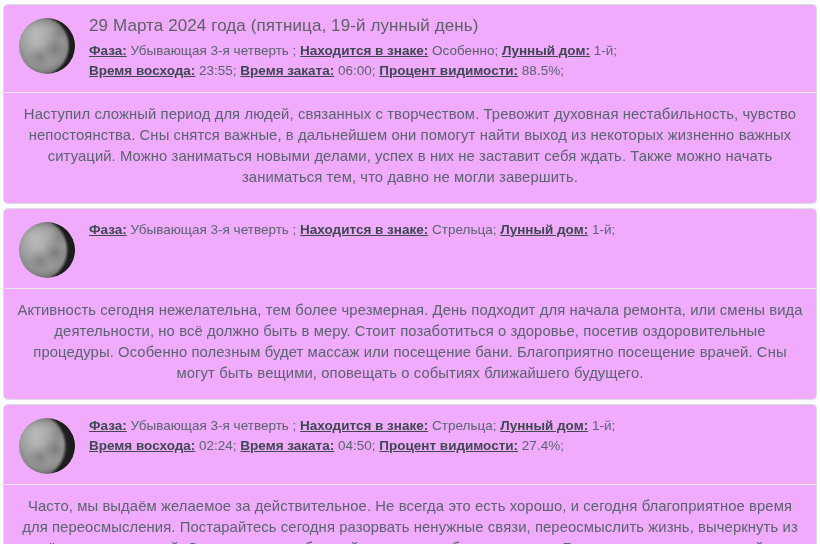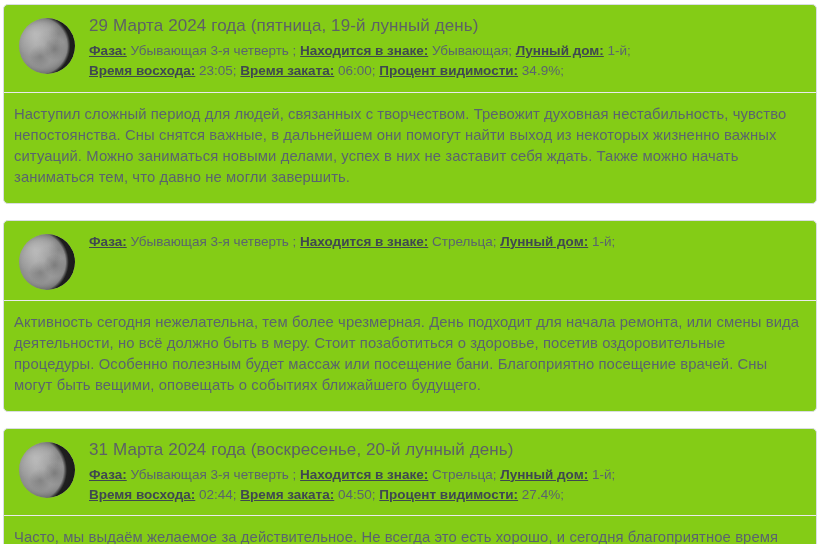--- a/index.html
+++ b/index.html
@@ -5,22 +5,22 @@
   html,body{margin:0;padding:0;background:#ffffff;}
   body{
     width:820px;height:544px;overflow:hidden;
     font-family:"Liberation Sans","DejaVu Sans",sans-serif;
     -webkit-font-smoothing:antialiased;
   }
   .page{padding:4px 3px 0 3px;}
   .card{
     border:1px solid #d9dde2;
     border-radius:5px;
-    background:#84cc16;
-    margin-bottom:16px;
+    background:#f0abfc;
+    margin-bottom:4px;
   }
   .card-header{
     display:flex;
     align-items:flex-start;
     padding:11px 12px 10px 13px;
   }
   .moon{
     flex:0 0 auto;
     width:56px;height:56px;border-radius:50%;
     position:relative;overflow:hidden;
@@ -52,47 +52,48 @@
     color:#5a646e;
   }
   .detail-line b{color:#3f4850;text-decoration:underline;}
   .divider{height:0;border-top:1px solid #e9eaec;margin:0;}
   .card-body{
     padding:11px 10px 15px 10px;
     font-size:14.8px;
     line-height:1.42;
     color:#5a646e;
     letter-spacing:.1px;
+    text-align:center;
   }
 </style>
 </head>
 <body>
 
 <div class="page">
 
   <div class="card">
     <div class="card-header">
       <span class="moon" style="--c: 35.65%;"></span>
       <div class="header-text">
         <div class="card-title">29 Марта 2024 года (пятница, 19-й лунный день)</div>
         <div class="detail-line">
           <b>Фаза:</b>
           <span>Убывающая 3-я четверть ;</span>
           <b>Находится в знаке:</b>
-          <span>Убывающая;</span>
+          <span>Особенно;</span>
           <b>Лунный дом:</b>
           <span>1-й;</span>
         </div>
         <div class="detail-line">
           <b>Время восхода:</b>
-          <span>23:05;</span>
+          <span>23:55;</span>
           <b>Время заката:</b>
           <span>06:00;</span>
           <b>Процент видимости:</b>
-          <span>34.9%;</span>
+          <span>88.5%;</span>
         </div>
       </div>
     </div>
     <div class="divider"></div>
     <div class="card-body">Наступил сложный период для людей, связанных с творчеством. Тревожит духовная нестабильность, чувство непостоянства. Сны снятся важные, в дальнейшем они помогут найти выход из некоторых жизненно важных ситуаций. Можно заниматься новыми делами, успех в них не заставит себя ждать. Также можно начать заниматься тем, что давно не могли завершить.</div>
   </div>
 
   <div class="card">
     <div class="card-header">
       <span class="moon" style="--c: 29.260000000000005%;"></span>
@@ -108,32 +109,31 @@
       </div>
     </div>
     <div class="divider"></div>
     <div class="card-body">Активность сегодня нежелательна, тем более чрезмерная. День подходит для начала ремонта, или смены вида деятельности, но всё должно быть в меру. Стоит позаботиться о здоровье, посетив оздоровительные процедуры. Особенно полезным будет массаж или посещение бани. Благоприятно посещение врачей. Сны могут быть вещими, оповещать о событиях ближайшего будущего.</div>
   </div>
 
   <div class="card">
     <div class="card-header">
       <span class="moon" style="--c: 21.610000000000003%;"></span>
       <div class="header-text">
-        <div class="card-title">31 Марта 2024 года (воскресенье, 20-й лунный день)</div>
         <div class="detail-line">
           <b>Фаза:</b>
           <span>Убывающая 3-я четверть ;</span>
           <b>Находится в знаке:</b>
           <span>Стрельца;</span>
           <b>Лунный дом:</b>
           <span>1-й;</span>
         </div>
         <div class="detail-line">
           <b>Время восхода:</b>
-          <span>02:44;</span>
+          <span>02:24;</span>
           <b>Время заката:</b>
           <span>04:50;</span>
           <b>Процент видимости:</b>
           <span>27.4%;</span>
         </div>
       </div>
     </div>
     <div class="divider"></div>
     <div class="card-body">Часто, мы выдаём желаемое за действительное. Не всегда это есть хорошо, и сегодня благоприятное время для переосмысления. Постарайтесь сегодня разорвать ненужные связи, переосмыслить жизнь, вычеркнуть из неё ненужных людей. Сны лживы, не обращайте на них особого внимания. Благоприятны визиты гостей, но лишь тех, которых вы желали бы увидеть.</div>
   </div>

